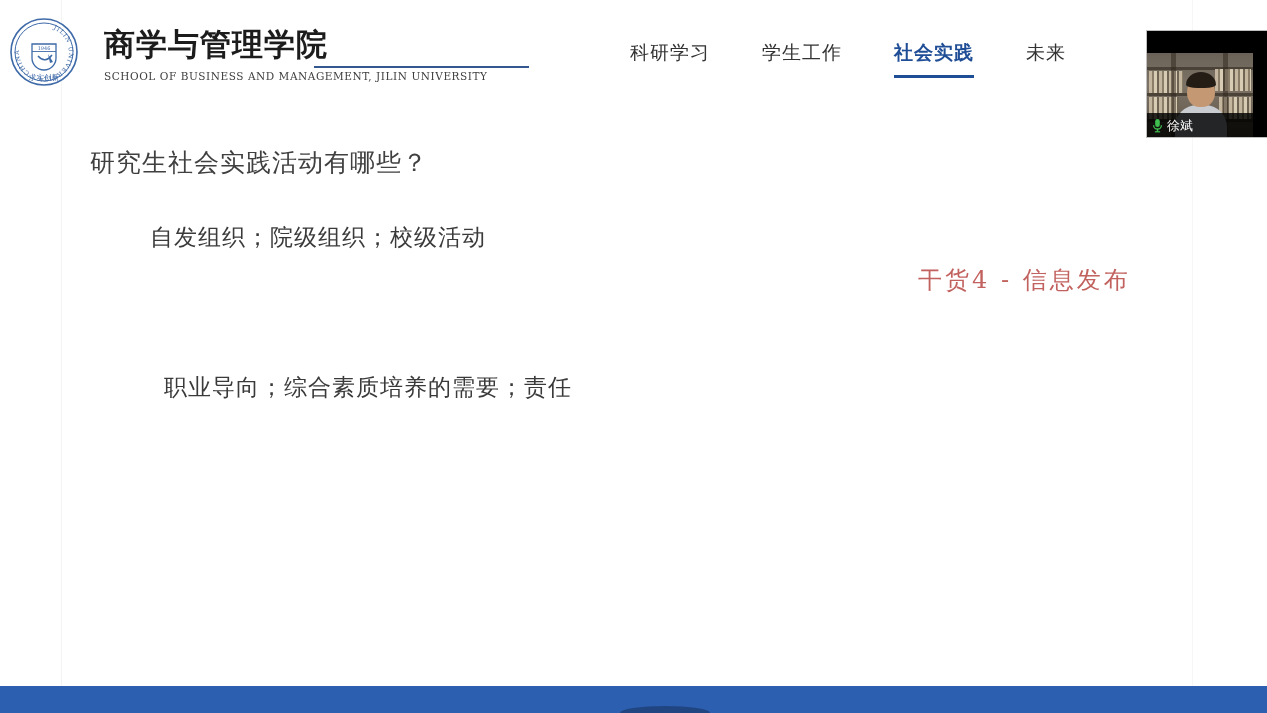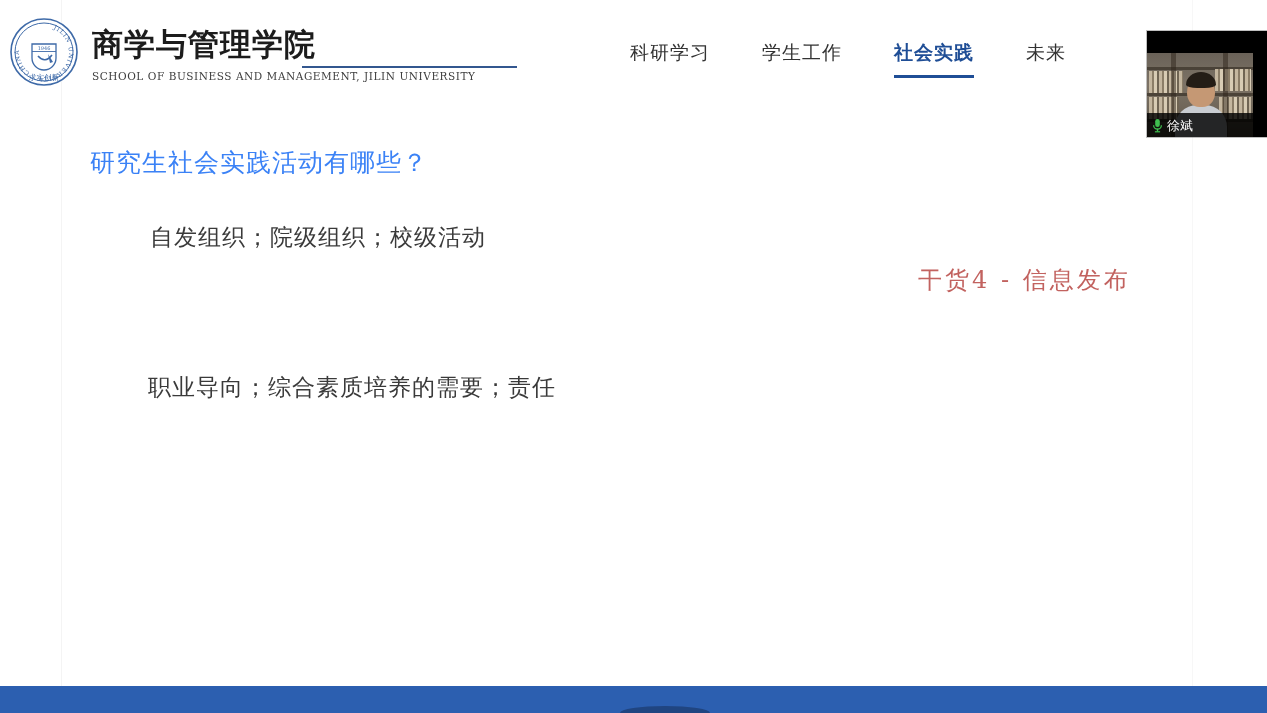--- a/index.html
+++ b/index.html
@@ -54,20 +54,21 @@
 
   .emblem {
     width: 72px;
     height: 72px;
     flex: 0 0 72px;
   }
 
   .brand-text {
     position: relative;
     padding-top: 2px;
+    margin-left: 12px;
   }
   .brand-cn {
     display: block;
     font-family: "DejaVu Serif", "Liberation Serif", serif;
     font-size: 31px;
     font-weight: 700;
     color: #1c1c1c;
     letter-spacing: 1px;
     line-height: 40px;
     white-space: nowrap;
@@ -125,37 +126,37 @@
     position: absolute;
     left: 0; top: 118px;
     width: 1267px;
     height: 568px;
   }
 
   .q-line {
     position: absolute;
     font-family: "DejaVu Serif", "Liberation Serif", serif;
     font-size: 25px;
-    color: #3b82f6;
+    color: #404040;
     white-space: nowrap;
     letter-spacing: 1px;
   }
   .a-line {
     position: absolute;
     font-family: "DejaVu Serif", "Liberation Serif", serif;
     font-size: 23px;
     color: #3a3a3a;
     white-space: nowrap;
     letter-spacing: 1px;
   }
 
   #q1 { left: 90px;  top: 28px; }
   #a1 { left: 150px; top: 68px; margin-top: 36px; }
   #q2 { left: 90px;  top: 198px; }
-  #a2 { left: 148px; top: 254px; }
+  #a2 { left: 164px; top: 254px; }
   #q3 { left: 90px;  top: 378px; }
 
   #callout {
     position: absolute;
     left: 918px;
     top: 146px;
     font-family: "DejaVu Serif", "Liberation Serif", serif;
     font-size: 24px;
     color: #c2625f;
     white-space: nowrap;

